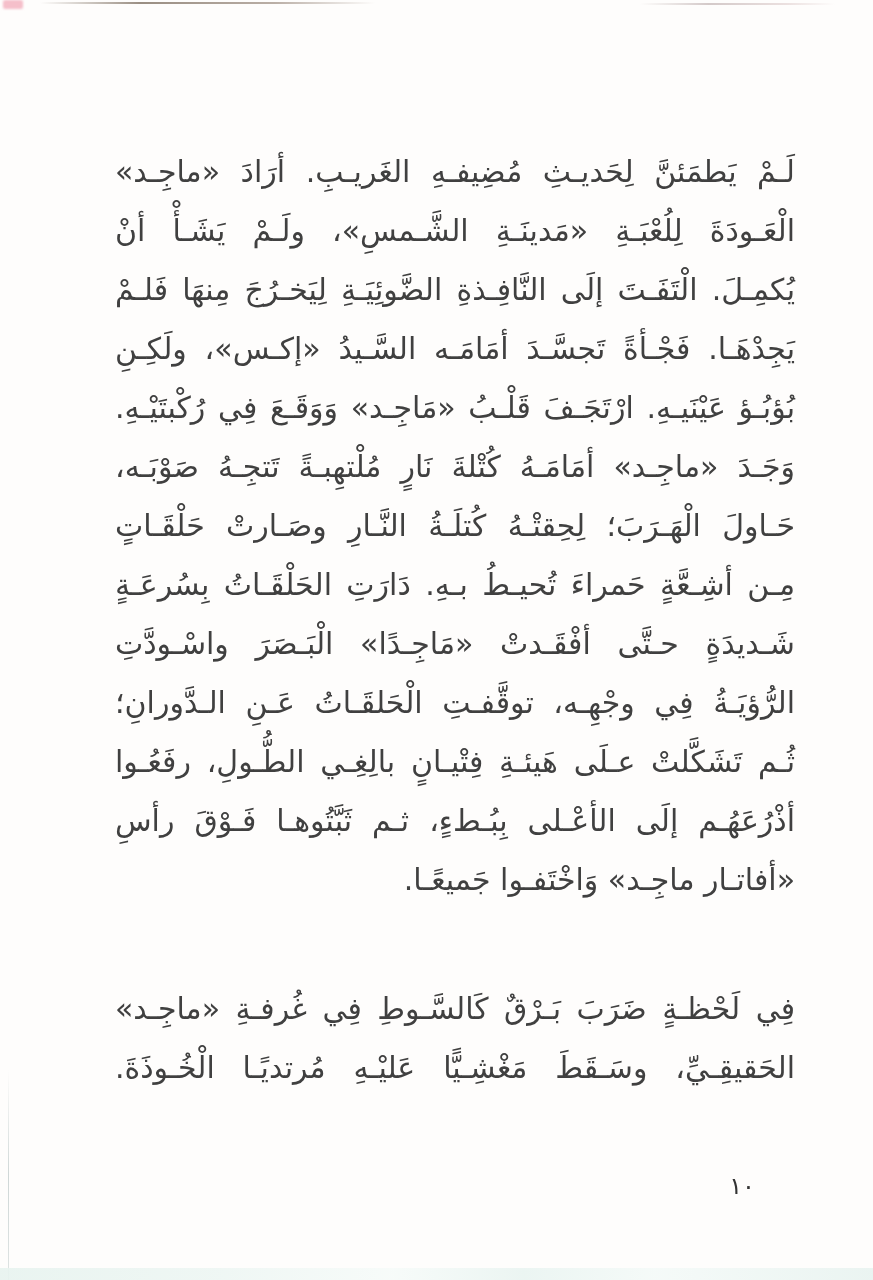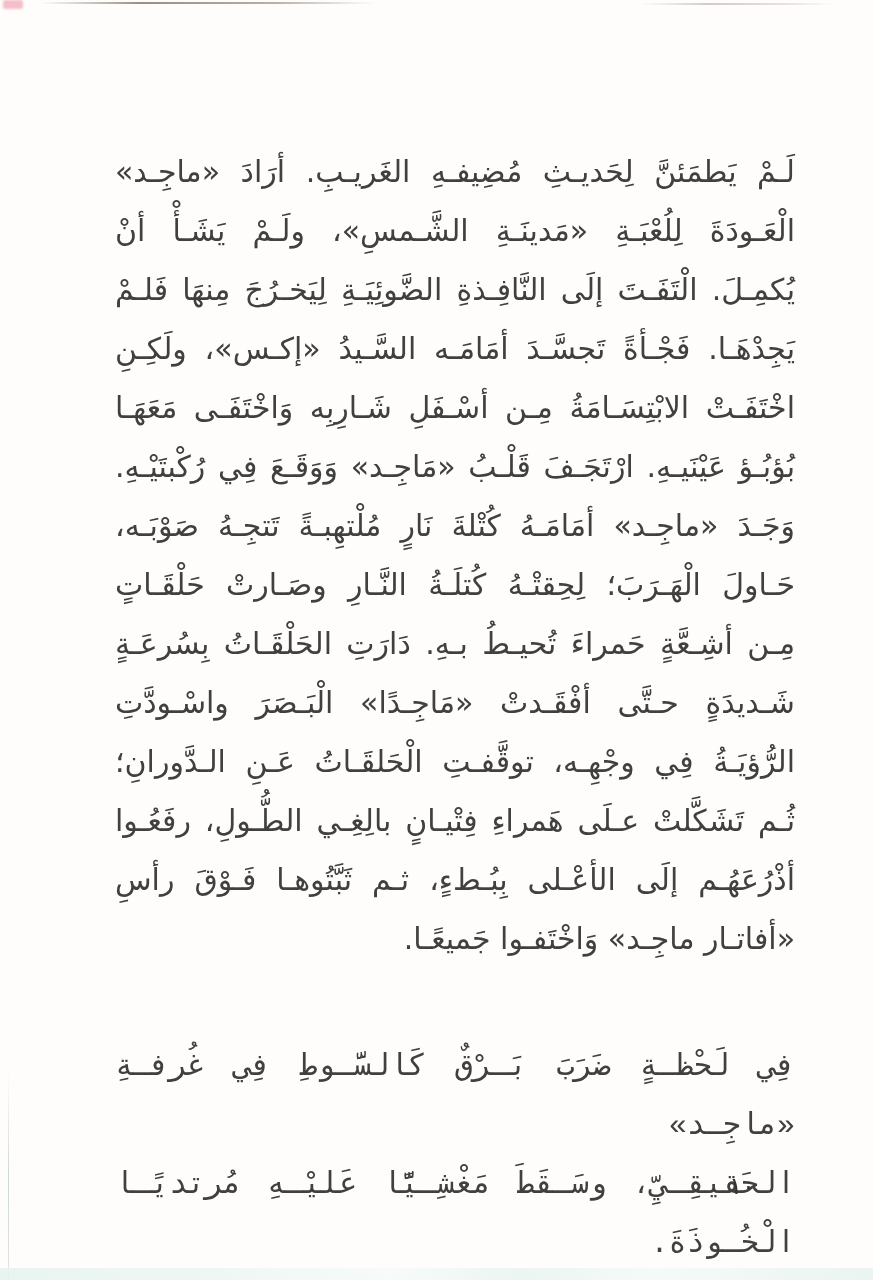--- a/index.html
+++ b/index.html
@@ -40,21 +40,21 @@
     direction:rtl;color:#404040;
   }
   .line{
     font-size:30px;line-height:59px;
     text-align:justify;text-align-last:justify;
     letter-spacing:.2px;
   }
   .line.para-end{
     text-align:right;text-align-last:right;
   }
-  .para2{margin-top:70px;font-family:Liberation Mono, monospace;}
+  .para2{margin-top:70px;}
   .page-number{
     position:absolute;top:1172px;right:118px;
     font-size:24px;color:#333;direction:rtl;
   }
 </style>
 </head>
 <body>
 
 <div class="page">
 
@@ -63,28 +63,27 @@
   <div class="scan-line-top-right"></div>
   <div class="scan-line-left"></div>
   <div class="scan-band-bottom"></div>
 
   <div class="textblock">
     <div class="para1">
       <div class="line">لَـمْ يَطمَئنَّ لِحَديـثِ مُضِيفـهِ الغَريـبِ. أرَادَ «ماجِـد»</div>
       <div class="line">الْعَـودَةَ لِلُعْبَـةِ «مَدينَـةِ الشَّـمسِ»، ولَـمْ يَشَـأْ أنْ</div>
       <div class="line">يُكمِـلَ. الْتَفَـتَ إلَى النَّافِـذةِ الضَّوئِيَـةِ لِيَخـرُجَ مِنهَا فَلـمْ</div>
       <div class="line">يَجِدْهَـا. فَجْـأةً تَجسَّـدَ أمَامَـه السَّـيدُ «إكـس»، ولَكِـنِ</div>
-      <div class="line">اخْتَفَـتْ الابْتِسَـامَةُ مِـن أسْـفَلِ شَـارِبِه وَاخْتَفَـى مَعَهَـا</div>
       <div class="line">بُؤبُـؤ عَيْنَيـهِ. ارْتَجَـفَ قَلْـبُ «مَاجِـد» وَوَقَـعَ فِي رُكْبتَيْـهِ.</div>
       <div class="line">وَجَـدَ «ماجِـد» أمَامَـهُ كُتْلةَ نَارٍ مُلْتهِبـةً تَتجِـهُ صَوْبَـه،</div>
       <div class="line">حَـاولَ الْهَـرَبَ؛ لِحِقتْـهُ كُتلَـةُ النَّـارِ وصَـارتْ حَلْقَـاتٍ</div>
       <div class="line">مِـن أشِـعَّةٍ حَمراءَ تُحيـطُ بـهِ. دَارَتِ الحَلْقَـاتُ بِسُرعَـةٍ</div>
       <div class="line">شَـديدَةٍ حـتَّى أفْقَـدتْ «مَاجِـدًا» الْبَـصَرَ واسْـودَّتِ</div>
       <div class="line">الرُّؤيَـةُ فِي وجْهِـه، توقَّفـتِ الْحَلقَـاتُ عَـنِ الـدَّورانِ؛</div>
-      <div class="line">ثُـم تَشَكَّلتْ عـلَى هَمراءِ فِتْيـانٍ بالِغِـي الطُّـولِ، رفَعُـوا</div>
+      <div class="line">ثُـم تَشَكَّلتْ عـلَى هَيئـةِ فِتْيـانٍ بالِغِـي الطُّـولِ، رفَعُـوا</div>
       <div class="line">أذْرُعَهُـم إلَى الأعْـلى بِبُـطءٍ، ثـم ثَبَّتُوهـا فَـوْقَ رأسِ</div>
       <div class="line para-end">«أفاتـار ماجِـد» وَاخْتَفـوا جَميعًـا.</div>
     </div>
     <div class="para2">
       <div class="line">فِي لَحْظـةٍ ضَرَبَ بَـرْقٌ كَالسَّـوطِ فِي غُرفـةِ «ماجِـد»</div>
       <div class="line">الحَقيقِـيِّ، وسَـقَطَ مَغْشِـيًّا عَليْـهِ مُرتديًـا الْخُـوذَةَ.</div>
     </div>
   </div>
 
   <div class="page-number">١٠</div>

